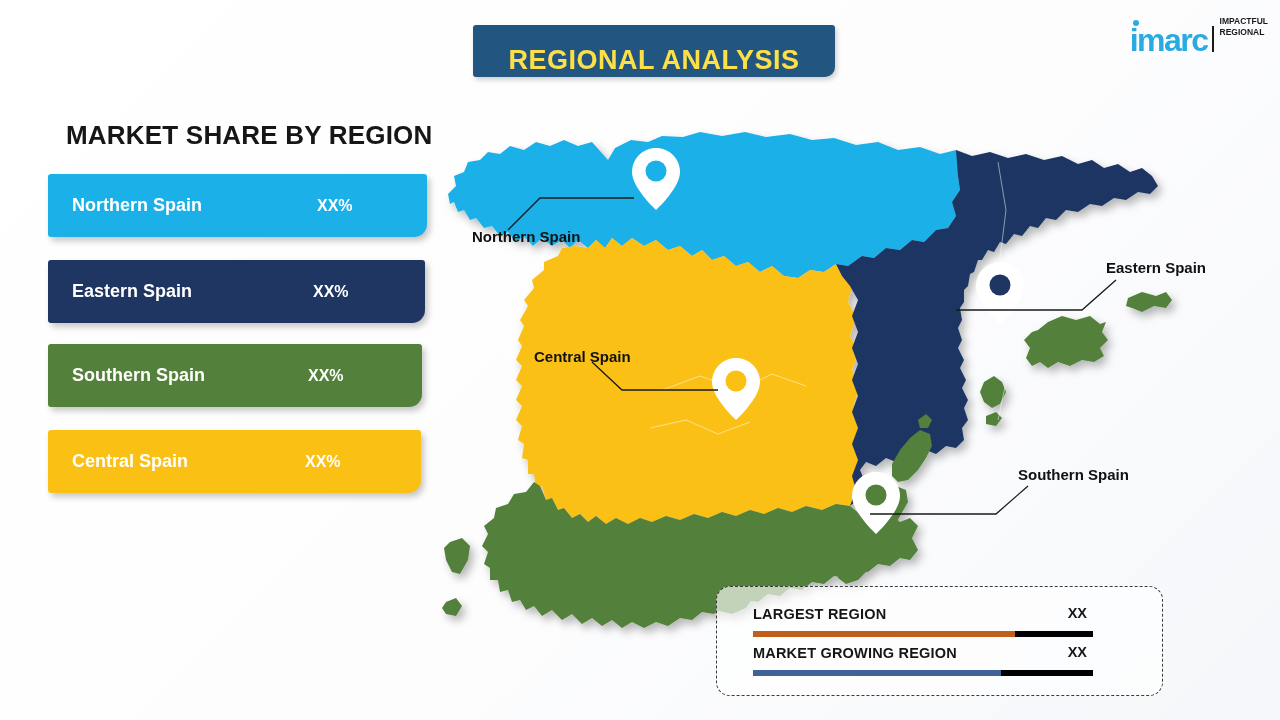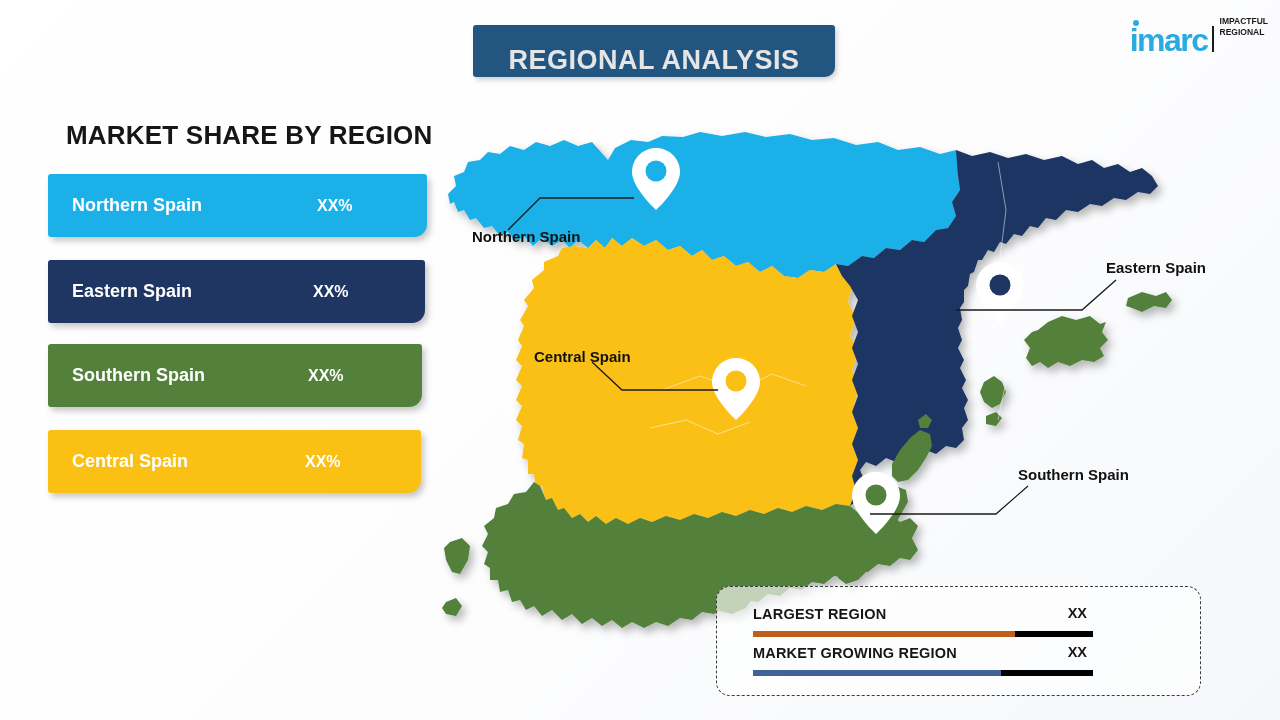--- a/index.html
+++ b/index.html
@@ -19,21 +19,21 @@
   #title-banner {
     position: absolute;
     left: 473px; top: 25px;
     width: 362px; height: 52px;
     background: #225680;
     border-radius: 3px 3px 10px 3px;
     display: flex; align-items: center; justify-content: center;
     box-shadow: 2px 3px 5px rgba(0,0,0,0.18);
   }
   #title-banner .txt {
-    color: #e5e5e5;
+    color: #fde047;
     font-size: 27px;
     font-weight: 700;
     letter-spacing: 0.5px;
     white-space: nowrap;
     margin-top: 19px;
   }
 
   
   #logo { position: absolute; right: 12px; top: 16px; display: flex; align-items: flex-end; }
   #logo .mark {
@@ -91,21 +91,21 @@
     white-space: nowrap;
   }
   #callout-northern { left: 472px; top: 228px; }
   #callout-central  { left: 534px; top: 348px; }
   #callout-eastern  { left: 1106px; top: 259px; }
   #callout-southern { left: 1018px; top: 466px; }
 
   
   #info-box {
     position: absolute; left: 716px; top: 586px;
-    width: 485px; height: 110px;
+    width: 447px; height: 110px;
     border: 1.6px dashed #3b3b3b;
     border-radius: 14px;
     background: rgba(255,255,255,0.65);
     padding-left: 8px;
   }
   .info-row { position: absolute; left: 36px; width: 350px; }
   #info-row-0 { top: 18px; }
   #info-row-1 { top: 57px; }
   .info-row .label {
     font-size: 14.5px; font-weight: 700; color: #161616;

